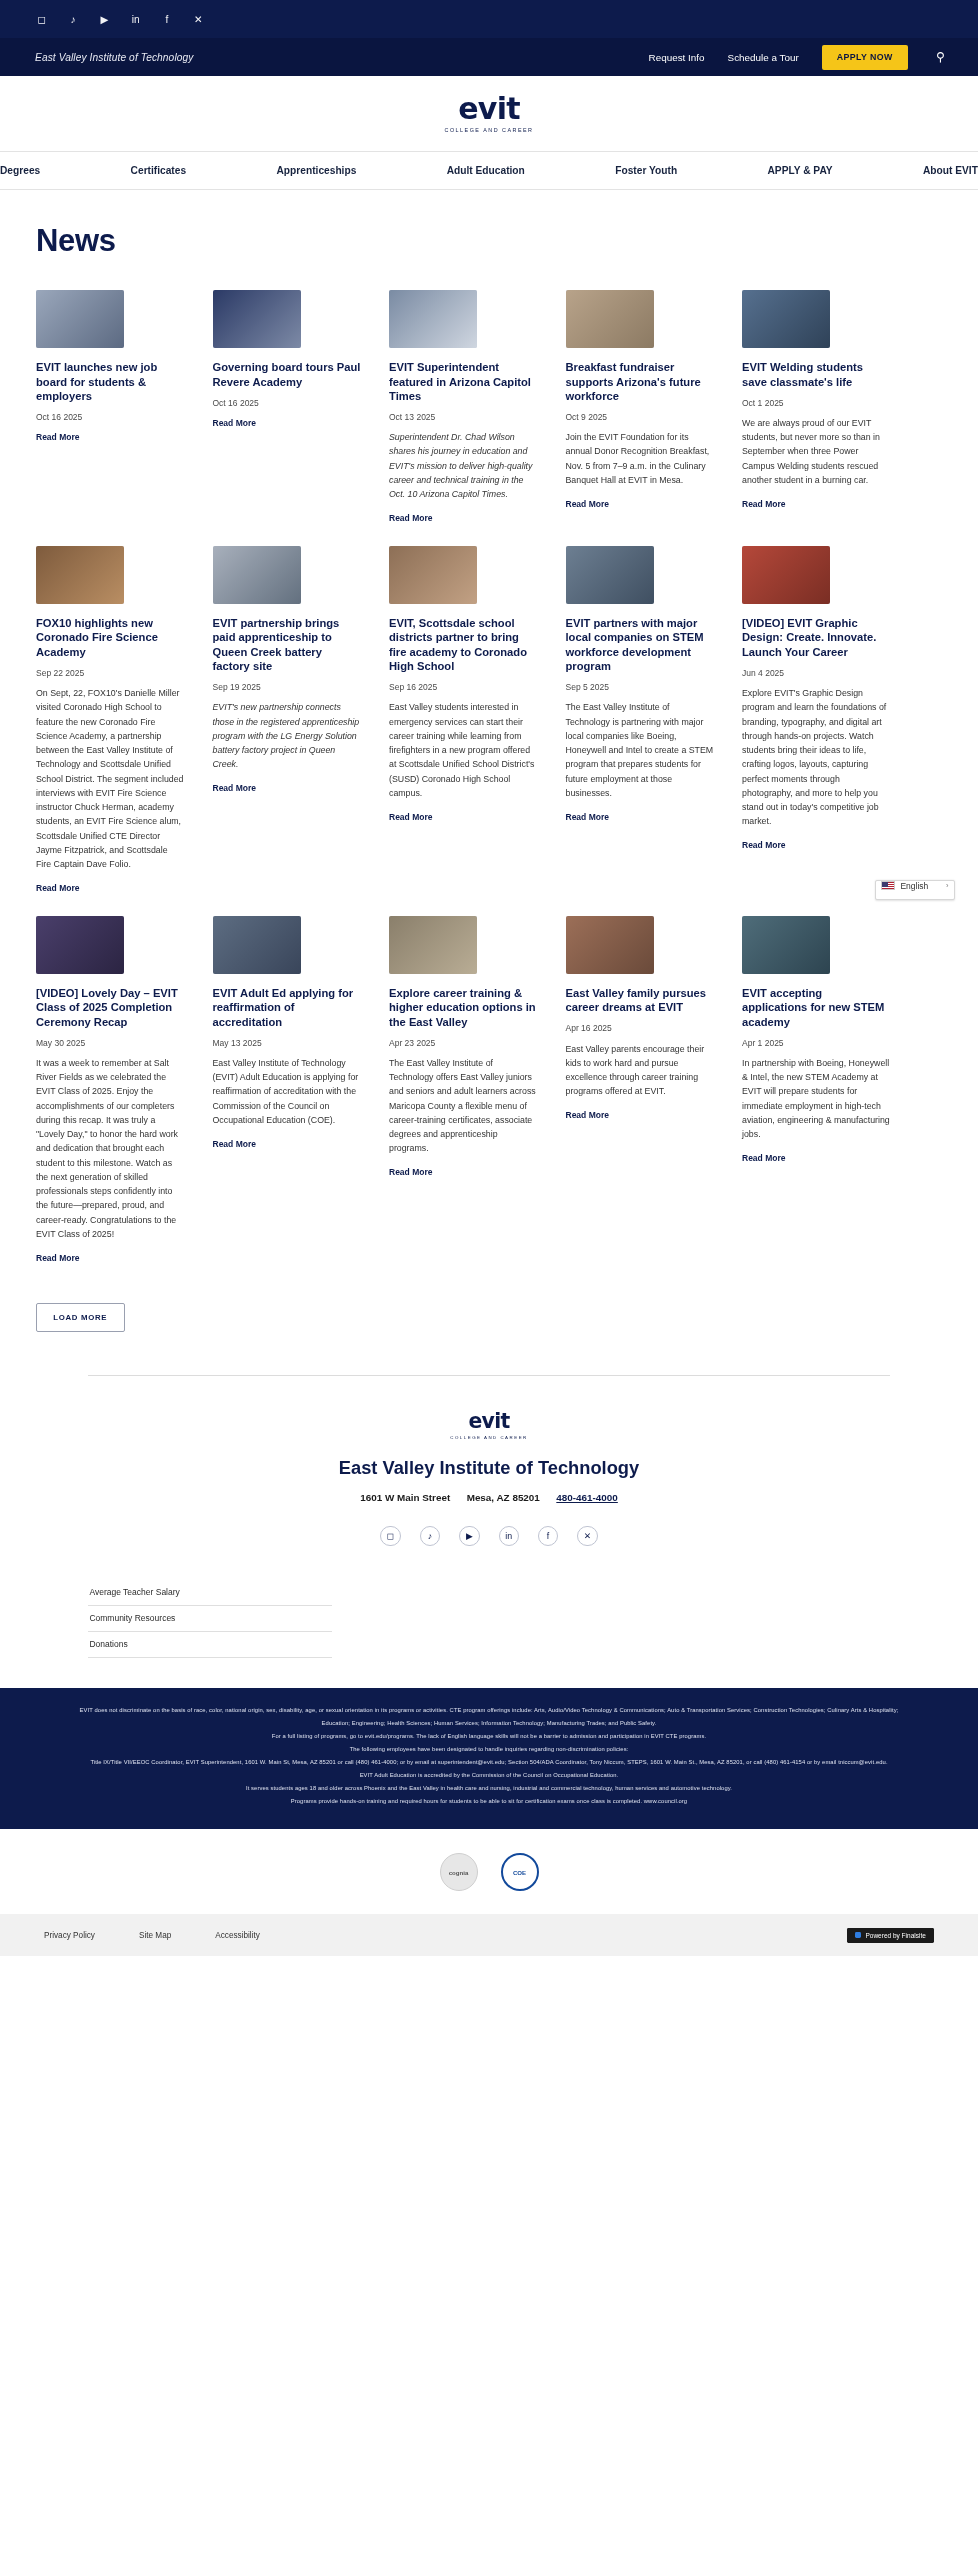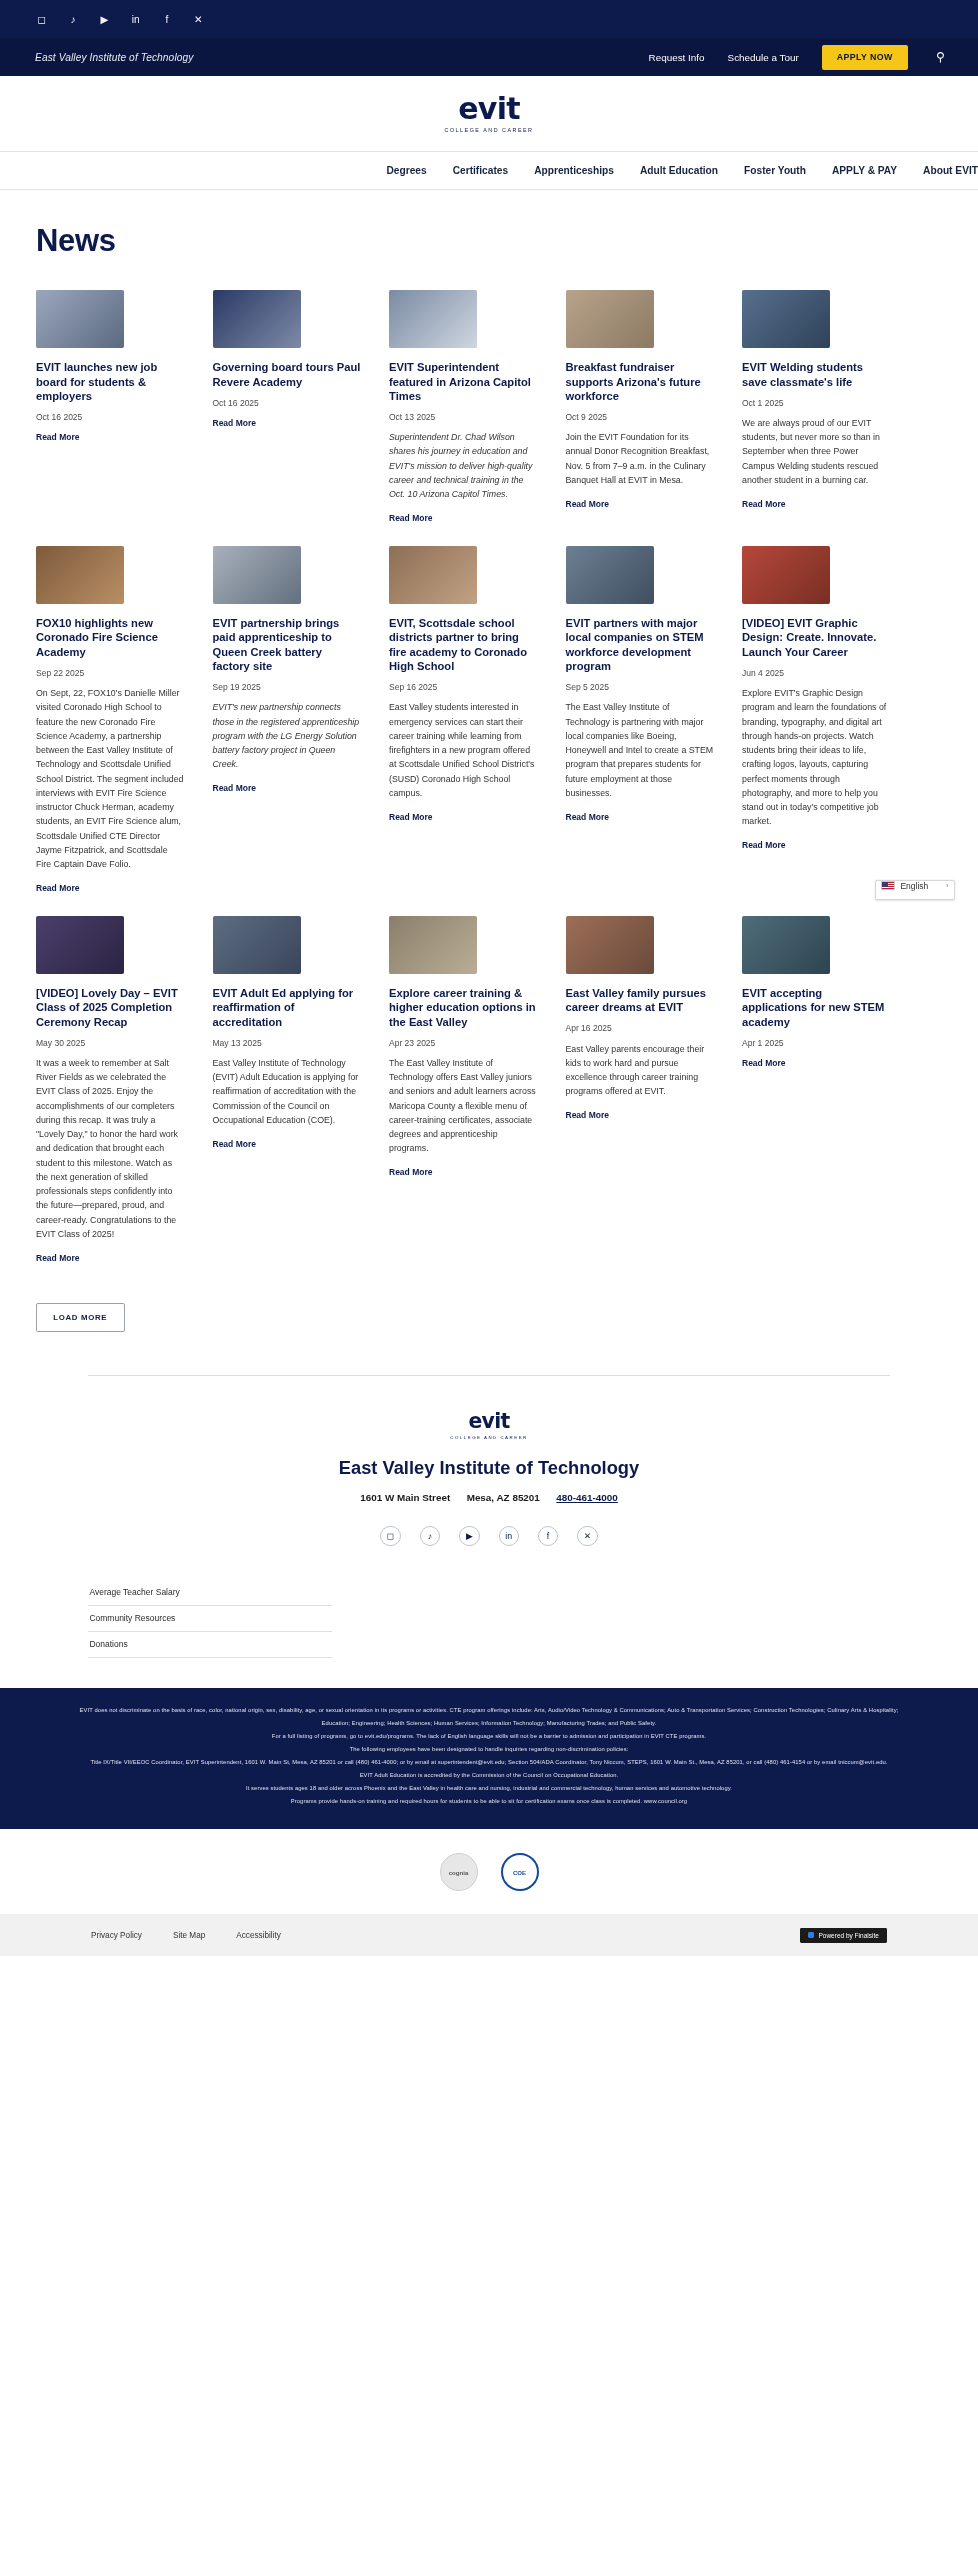--- a/index.html
+++ b/index.html
@@ -97,22 +97,22 @@
     margin-top: 3.4px;
   }
 
   
   .main-nav {
     border-top: 0.7px solid #e3e3e3;
     border-bottom: 0.7px solid #e3e3e3;
     height: 39px;
     display: flex;
     align-items: center;
-    justify-content: flex-end;
-    gap: 26px;
+    justify-content: space-between;
+    gap: 39px;
     background: #fff;
   }
   .main-nav a {
     color: #17233f;
     font-size: 10.2px;
     font-weight: bold;
     text-decoration: none;
     white-space: nowrap;
   }
 
@@ -290,22 +290,22 @@
   }
   .badge.gray { background: #e7e7e7; color: #555; border: 1.4px solid #cfcfcf; }
   .badge.blue { background: #ffffff; color: #12499b; border: 2px solid #12499b; }
 
   
   .bottom-bar {
     background: #f1f1f1;
     height: 42px;
     display: flex;
     align-items: center;
-    padding: 0 91px;
-    gap: 31px;
+    padding: 0 44px;
+    gap: 44px;
   }
   .bottom-bar a {
     font-size: 8.2px; color: #333; text-decoration: none;
   }
   .finalsite {
     margin-left: auto;
     background: #1b1b1b;
     color: #fff;
     font-size: 6.5px;
     padding: 4.1px 8.2px;
@@ -402,21 +402,21 @@
           <div class="ph" style="background:linear-gradient(135deg,#5d6d82,#39455a)"></div>
         </div><div class="card-title">EVIT Adult Ed applying for reaffirmation of accreditation</div><div class="card-date">May 13 2025</div><div class="card-excerpt">East Valley Institute of Technology (EVIT) Adult Education is applying for reaffirmation of accreditation with the Commission of the Council on Occupational Education (COE).</div><a class="read-more" href="#">Read More</a></div>
       <div class="news-card"><div class="thumb">
           <div class="ph" style="background:linear-gradient(135deg,#8a7f6b,#b9ad95)"></div>
         </div><div class="card-title">Explore career training &amp; higher education options in the East Valley</div><div class="card-date">Apr 23 2025</div><div class="card-excerpt">The East Valley Institute of Technology offers East Valley juniors and seniors and adult learners across Maricopa County a flexible menu of career-training certificates, associate degrees and apprenticeship programs.</div><a class="read-more" href="#">Read More</a></div>
       <div class="news-card"><div class="thumb">
           <div class="ph" style="background:linear-gradient(135deg,#9c6f58,#6a4a3a)"></div>
         </div><div class="card-title">East Valley family pursues career dreams at EVIT</div><div class="card-date">Apr 16 2025</div><div class="card-excerpt">East Valley parents encourage their kids to work hard and pursue excellence through career training programs offered at EVIT.</div><a class="read-more" href="#">Read More</a></div>
       <div class="news-card"><div class="thumb">
           <div class="ph" style="background:linear-gradient(135deg,#4f6d7a,#2d4450)"></div>
-        </div><div class="card-title">EVIT accepting applications for new STEM academy</div><div class="card-date">Apr 1 2025</div><a class="read-more" href="#">Read More</a></div>
+        </div><div class="card-title">EVIT accepting applications for new STEM academy</div><div class="card-date">Apr 1 2025</div><div class="card-excerpt">In partnership with Boeing, Honeywell &amp; Intel, the new STEM Academy at EVIT will prepare students for immediate employment in high-tech aviation, engineering &amp; manufacturing jobs.</div><a class="read-more" href="#">Read More</a></div>
     </div>
 
   <div class="load-more-wrap">
     <button class="load-more">LOAD MORE</button>
   </div>
 </div>
 
 <div class="footer-sep"></div>
 <div class="footer-top">
   <div class="logo-block">

